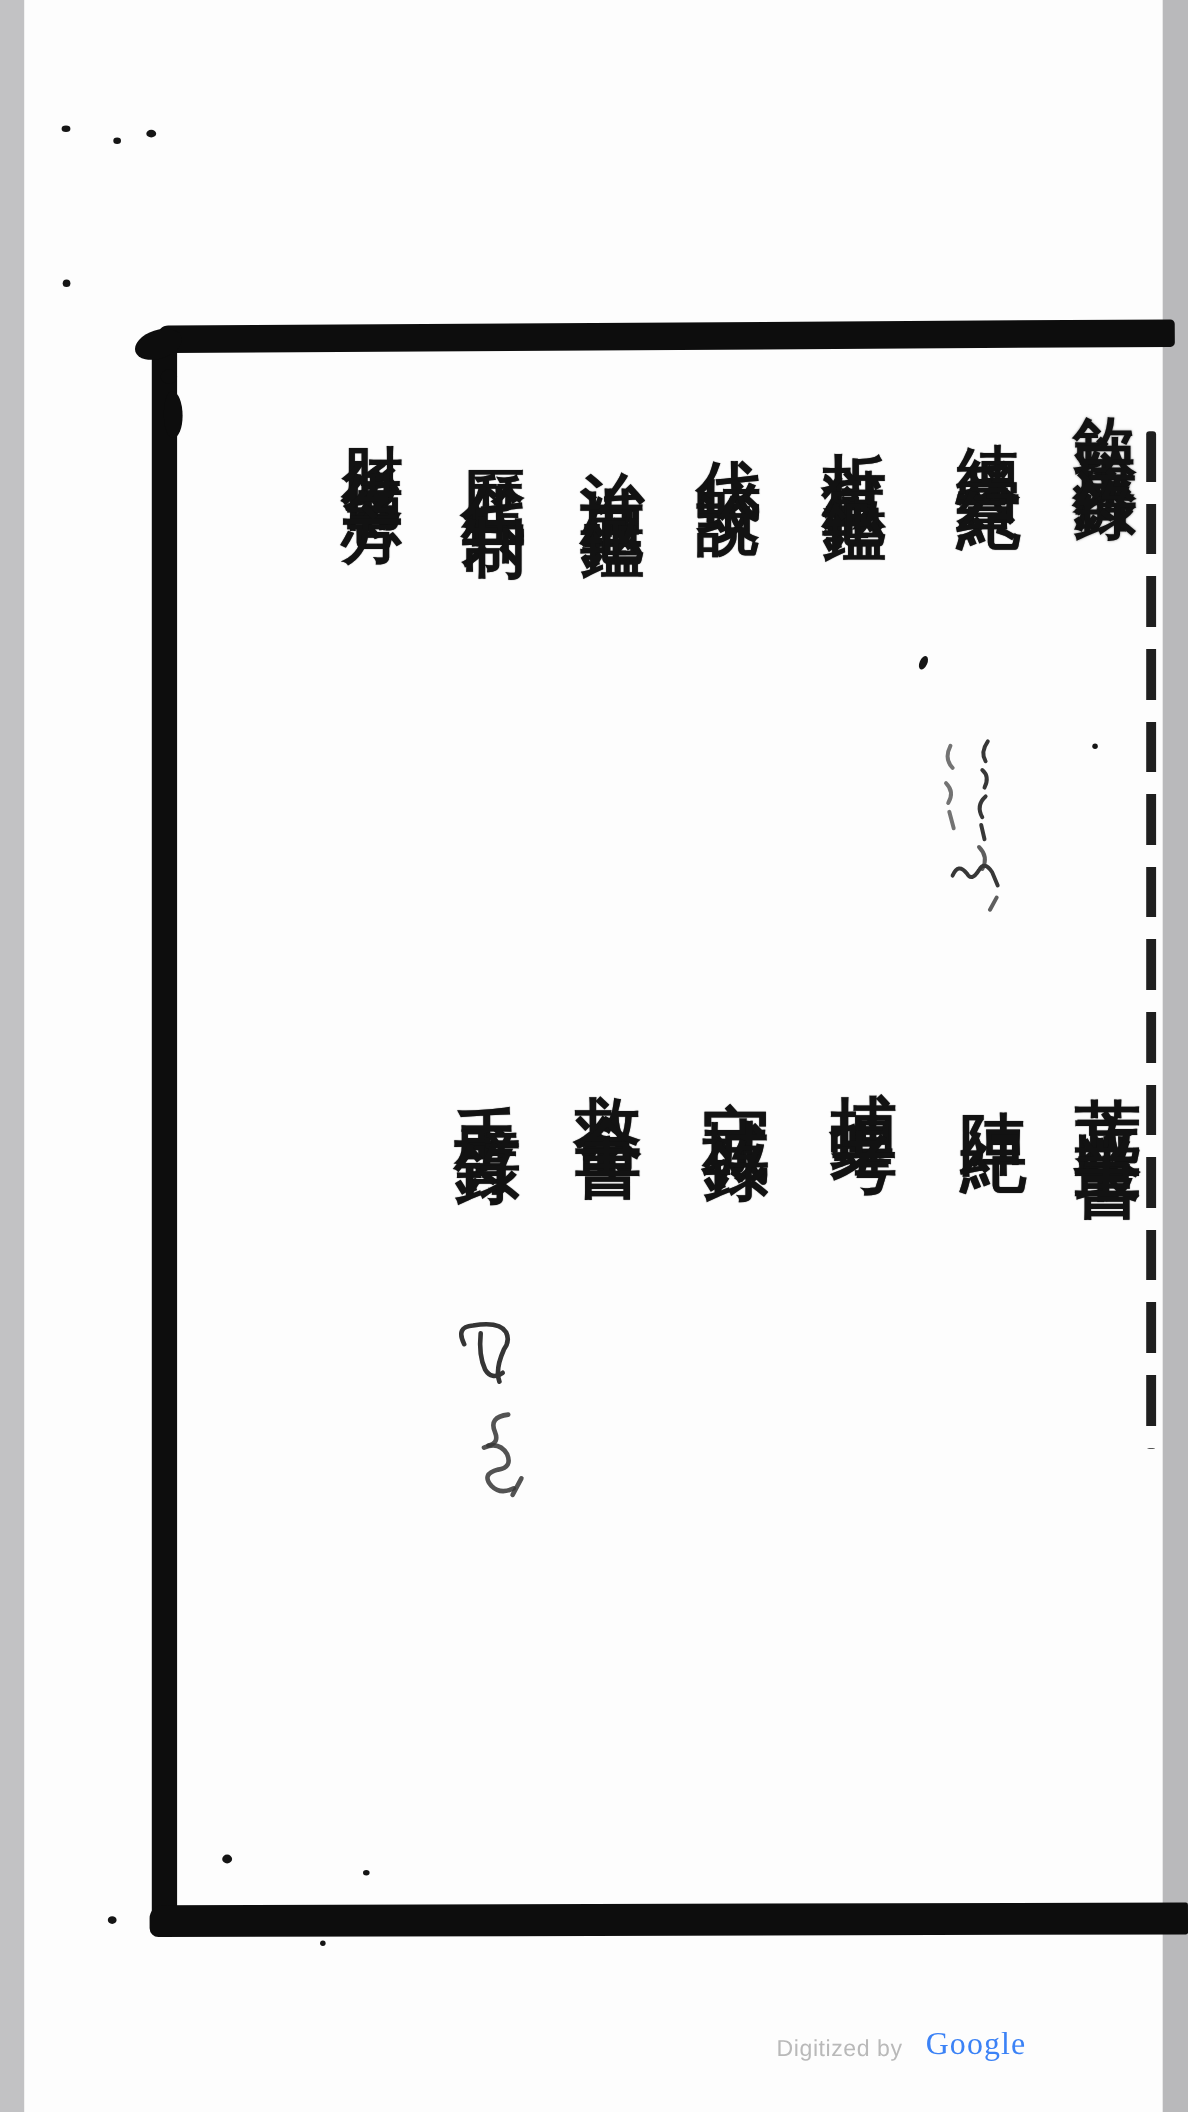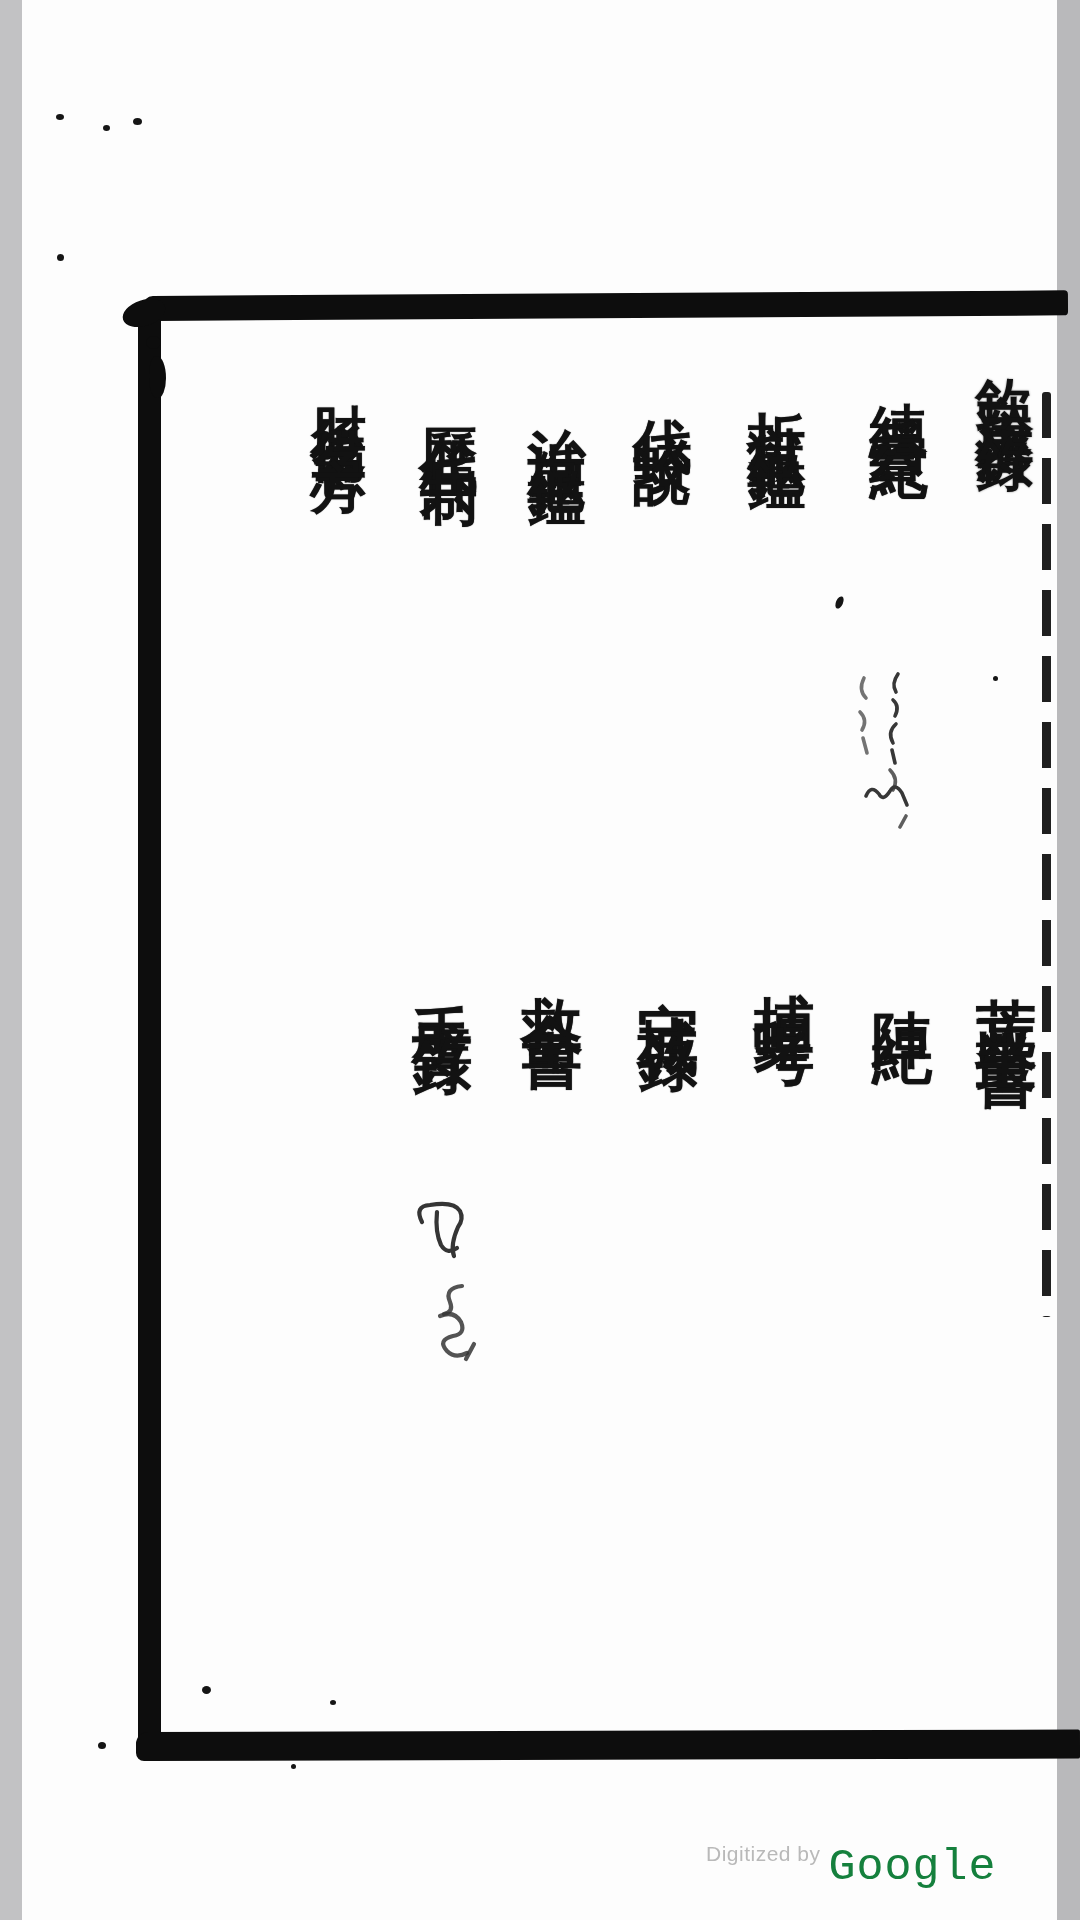--- a/index.html
+++ b/index.html
@@ -60,29 +60,29 @@
   
   .col.smudge { text-shadow: 0 0 2px rgba(0,0,0,0.5); }
 
   
   .speck { position: absolute; background: #151515; border-radius: 50%; }
 
   .scribble { position: absolute; opacity: 0.88; }
 
   .watermark {
     position: absolute; left: 706px; top: 1842px;
-    display: flex; align-items: flex-start; gap: 8px;
+    display: flex; align-items: flex-end; gap: 21px;
   }
   .wm-text {
     font-size: 21px; color: #b9b9b9; letter-spacing: 0.5px;
     font-family: "Liberation Sans", "DejaVu Sans", sans-serif;
   }
   .wm-logo {
-    font-size: 45px; color: #15803d; letter-spacing: 1px;
-    font-family: Liberation Mono, monospace;
+    font-size: 29px; color: #3b82f6; letter-spacing: 1px;
+    font-family: Liberation Serif, serif;
   }
 </style>
 </head>
 <body>
 
 <div id="scan">
 
   <div class="gutter left"></div>
   <div class="gutter right"></div>
 

